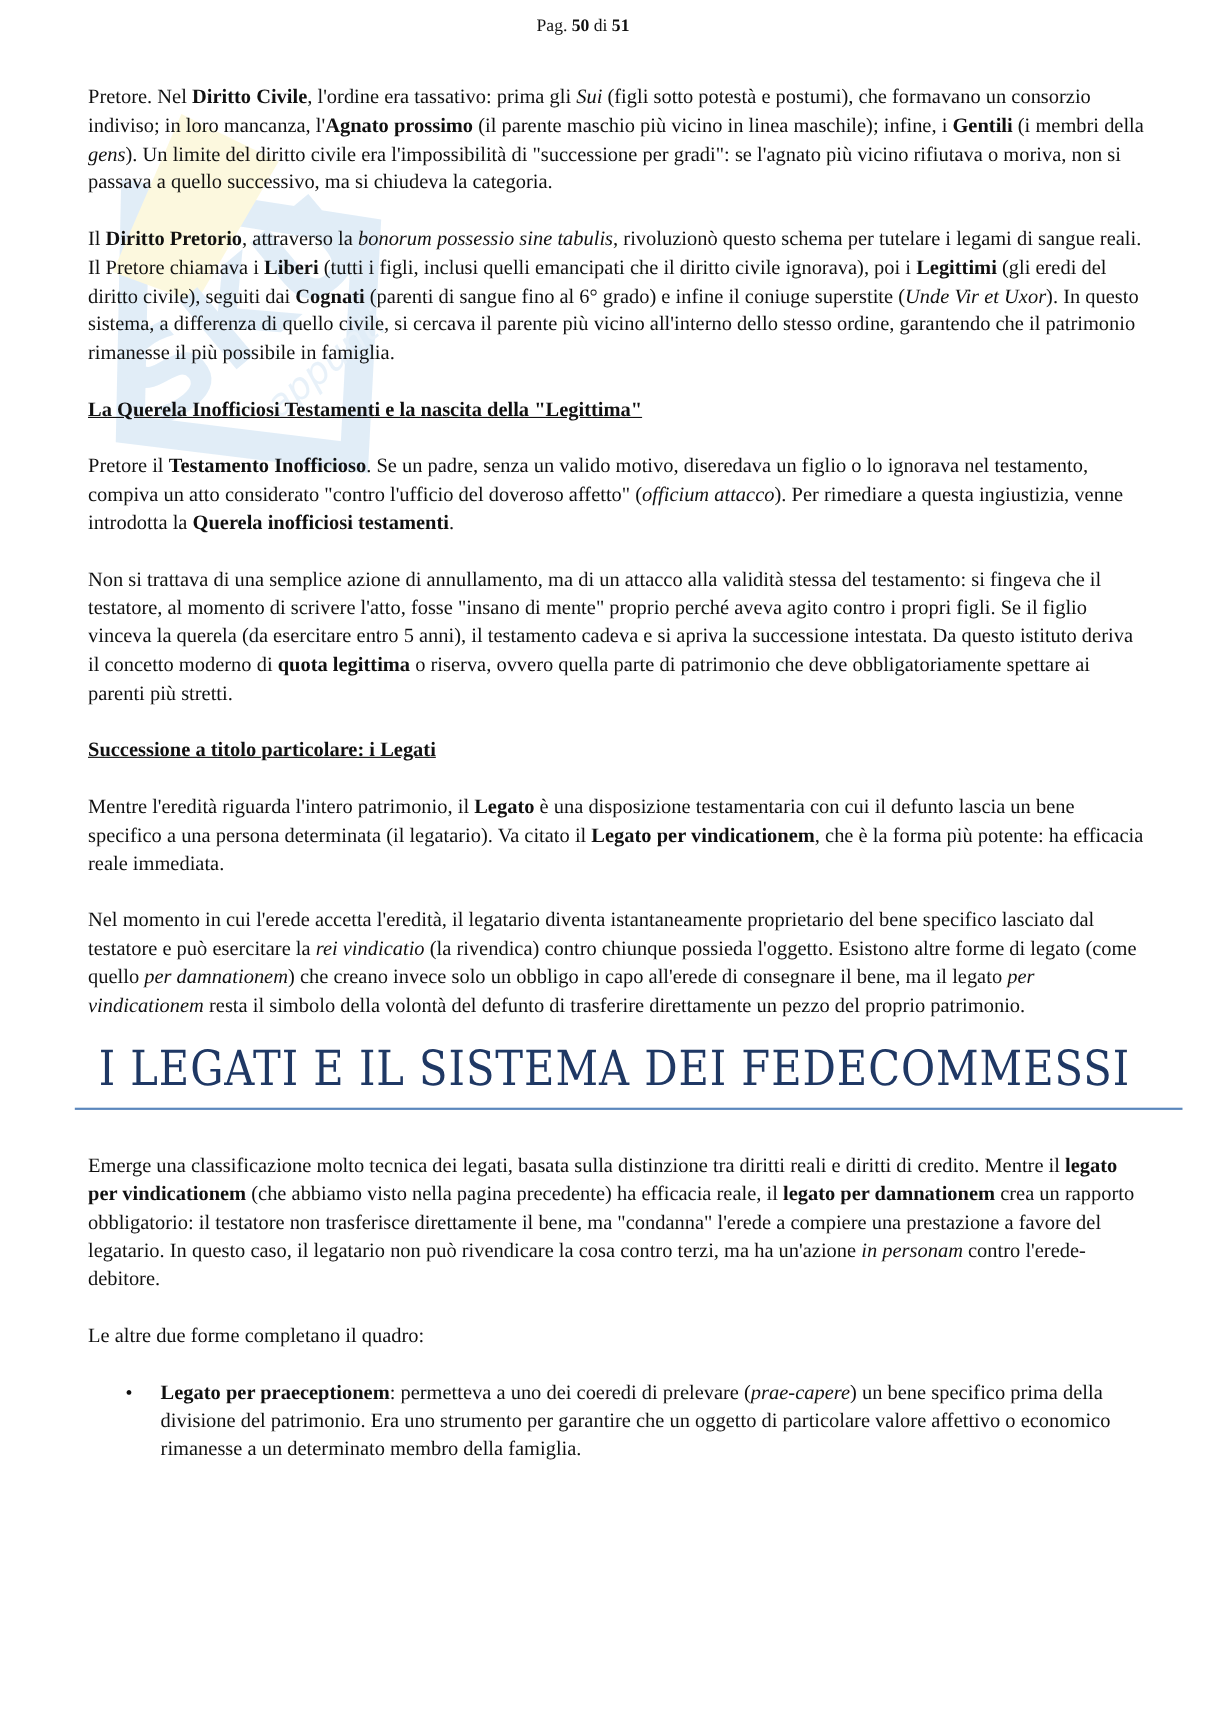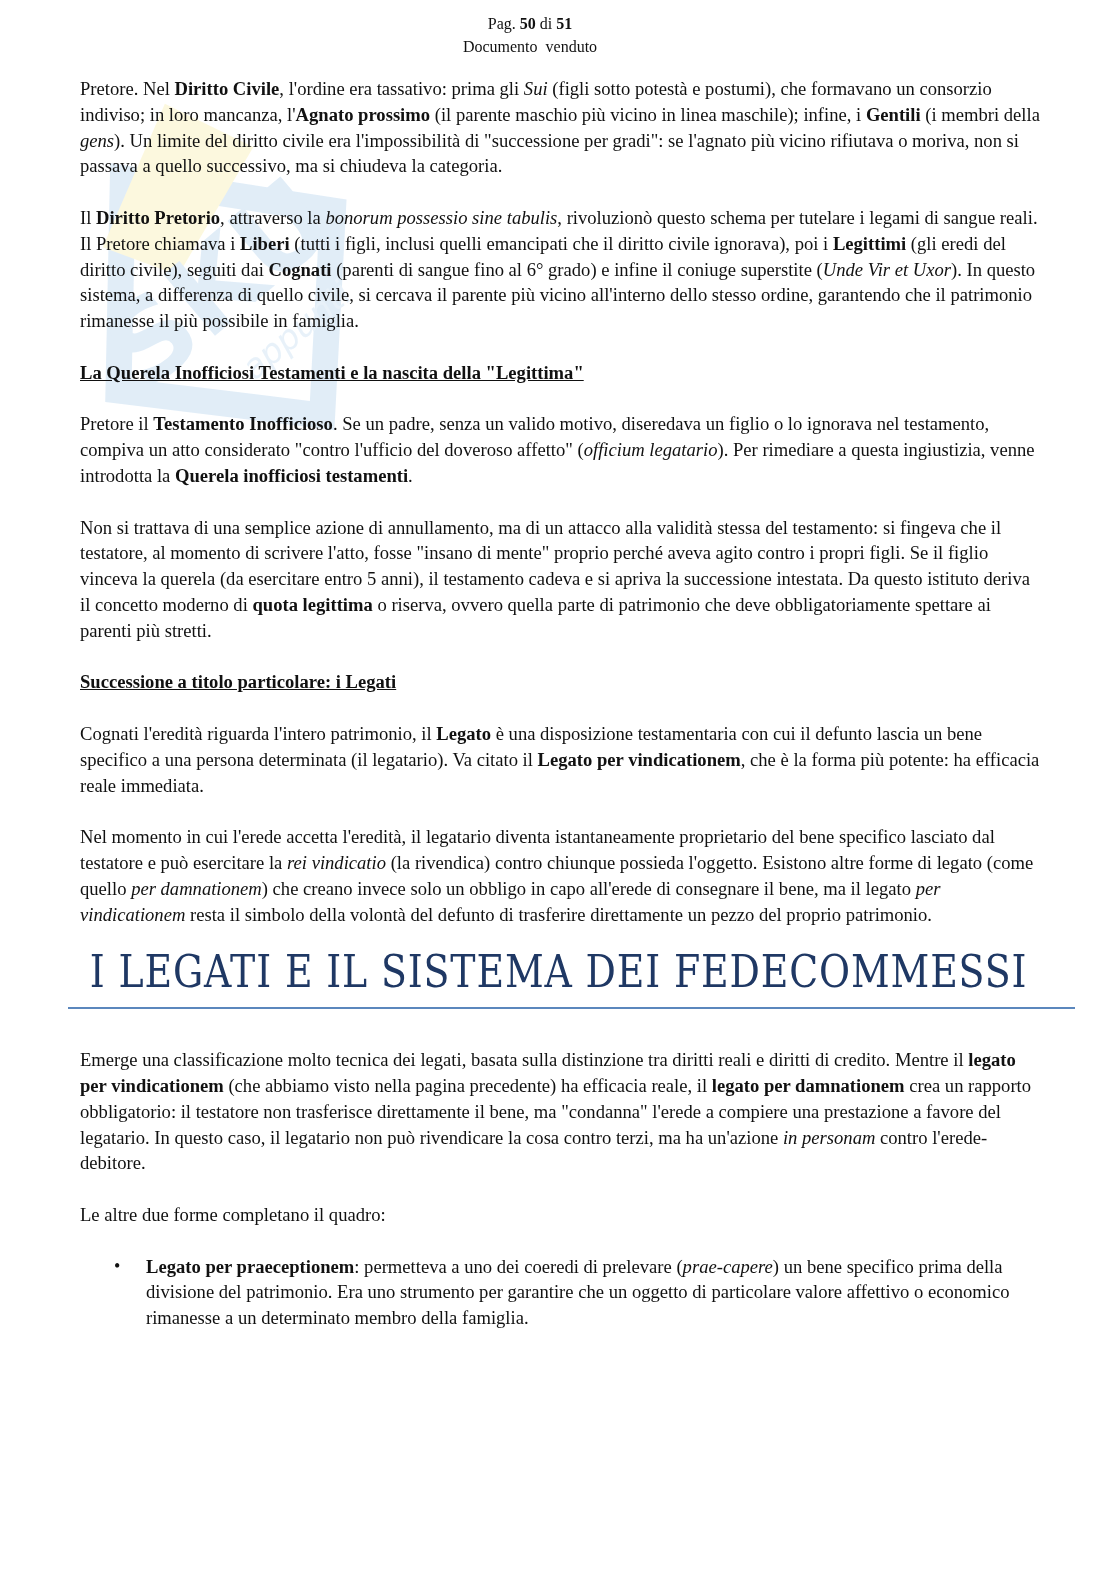--- a/index.html
+++ b/index.html
@@ -51,38 +51,37 @@
     <path d="M120 130 L260 60 L300 150 L160 200 Z" fill="#fbf3c4"></path>
     <text x="60" y="270" font-size="110" font-weight="bold" fill="#c9dff2" font-family="DejaVu Sans, sans-serif">SKU</text>
     <text x="150" y="330" font-size="34" fill="#d6e7f5" font-family="DejaVu Sans, sans-serif" font-style="italic">appunti</text>
   </g>
 </svg>
 
 <div class="page-header">
   <div>
     <span>Pag. </span><b>50</b><span> di </span><b>51</b>
   </div>
-  <div style="white-space:pre">Documento  venduto</div>
 </div>
 
 <div class="content">
 
   <p><span>Pretore. Nel </span><b>Diritto Civile</b><span>, l'ordine era tassativo: prima gli </span><i>Sui</i><span> (figli sotto potestà e postumi), che formavano un consorzio indiviso; in loro mancanza, l'</span><b>Agnato prossimo</b><span> (il parente maschio più vicino in linea maschile); infine, i </span><b>Gentili</b><span> (i membri della </span><i>gens</i><span>). Un limite del diritto civile era l'impossibilità di "successione per gradi": se l'agnato più vicino rifiutava o moriva, non si passava a quello successivo, ma si chiudeva la categoria.</span></p>
 
   <p><span>Il </span><b>Diritto Pretorio</b><span>, attraverso la </span><i>bonorum possessio sine tabulis</i><span>, rivoluzionò questo schema per tutelare i legami di sangue reali. Il Pretore chiamava i </span><b>Liberi</b><span> (tutti i figli, inclusi quelli emancipati che il diritto civile ignorava), poi i </span><b>Legittimi</b><span> (gli eredi del diritto civile), seguiti dai </span><b>Cognati</b><span> (parenti di sangue fino al 6° grado) e infine il coniuge superstite (</span><i>Unde Vir et Uxor</i><span>). In questo sistema, a differenza di quello civile, si cercava il parente più vicino all'interno dello stesso ordine, garantendo che il patrimonio rimanesse il più possibile in famiglia.</span></p>
 
   <div class="subhead">La Querela Inofficiosi Testamenti e la nascita della "Legittima"</div>
 
-  <p><span>Pretore il </span><b>Testamento Inofficioso</b><span>. Se un padre, senza un valido motivo, diseredava un figlio o lo ignorava nel testamento, compiva un atto considerato "contro l'ufficio del doveroso affetto" (</span><i>officium legatario</i><span>). Per rimediare a questa ingiustizia, venne introdotta la </span><b>Querela inofficiosi testamenti</b><span>.</span></p>
+  <p><span>Pretore il </span><b>Testamento Inofficioso</b><span>. Se un padre, senza un valido motivo, diseredava un figlio o lo ignorava nel testamento, compiva un atto considerato "contro l'ufficio del doveroso affetto" (</span><i>officium attacco</i><span>). Per rimediare a questa ingiustizia, venne introdotta la </span><b>Querela inofficiosi testamenti</b><span>.</span></p>
 
   <p><span>Non si trattava di una semplice azione di annullamento, ma di un attacco alla validità stessa del testamento: si fingeva che il testatore, al momento di scrivere l'atto, fosse "insano di mente" proprio perché aveva agito contro i propri figli. Se il figlio vinceva la querela (da esercitare entro 5 anni), il testamento cadeva e si apriva la successione intestata. Da questo istituto deriva il concetto moderno di </span><b>quota legittima</b><span> o riserva, ovvero quella parte di patrimonio che deve obbligatoriamente spettare ai parenti più stretti.</span></p>
 
   <div class="subhead">Successione a titolo particolare: i Legati</div>
 
-  <p><span>Cognati l'eredità riguarda l'intero patrimonio, il </span><b>Legato</b><span> è una disposizione testamentaria con cui il defunto lascia un bene specifico a una persona determinata (il legatario). Va citato il </span><b>Legato per vindicationem</b><span>, che è la forma più potente: ha efficacia reale immediata.</span></p>
+  <p><span>Mentre l'eredità riguarda l'intero patrimonio, il </span><b>Legato</b><span> è una disposizione testamentaria con cui il defunto lascia un bene specifico a una persona determinata (il legatario). Va citato il </span><b>Legato per vindicationem</b><span>, che è la forma più potente: ha efficacia reale immediata.</span></p>
 
   <p style="margin-bottom:0"><span>Nel momento in cui l'erede accetta l'eredità, il legatario diventa istantaneamente proprietario del bene specifico lasciato dal testatore e può esercitare la </span><i>rei vindicatio</i><span> (la rivendica) contro chiunque possieda l'oggetto. Esistono altre forme di legato (come quello </span><i>per damnationem</i><span>) che creano invece solo un obbligo in capo all'erede di consegnare il bene, ma il legato </span><i>per vindicationem</i><span> resta il simbolo della volontà del defunto di trasferire direttamente un pezzo del proprio patrimonio.</span></p>
 
   <div class="big-title">I LEGATI E IL SISTEMA DEI FEDECOMMESSI</div>
   <div class="title-rule"></div>
 
 
   <p><span>Emerge una classificazione molto tecnica dei legati, basata sulla distinzione tra diritti reali e diritti di credito. Mentre il </span><b>legato per vindicationem</b><span> (che abbiamo visto nella pagina precedente) ha efficacia reale, il </span><b>legato per damnationem</b><span> crea un rapporto obbligatorio: il testatore non trasferisce direttamente il bene, ma "condanna" l'erede a compiere una prestazione a favore del legatario. In questo caso, il legatario non può rivendicare la cosa contro terzi, ma ha un'azione </span><i>in personam</i><span> contro l'erede-debitore.</span></p>
 
   <p>Le altre due forme completano il quadro:</p>

